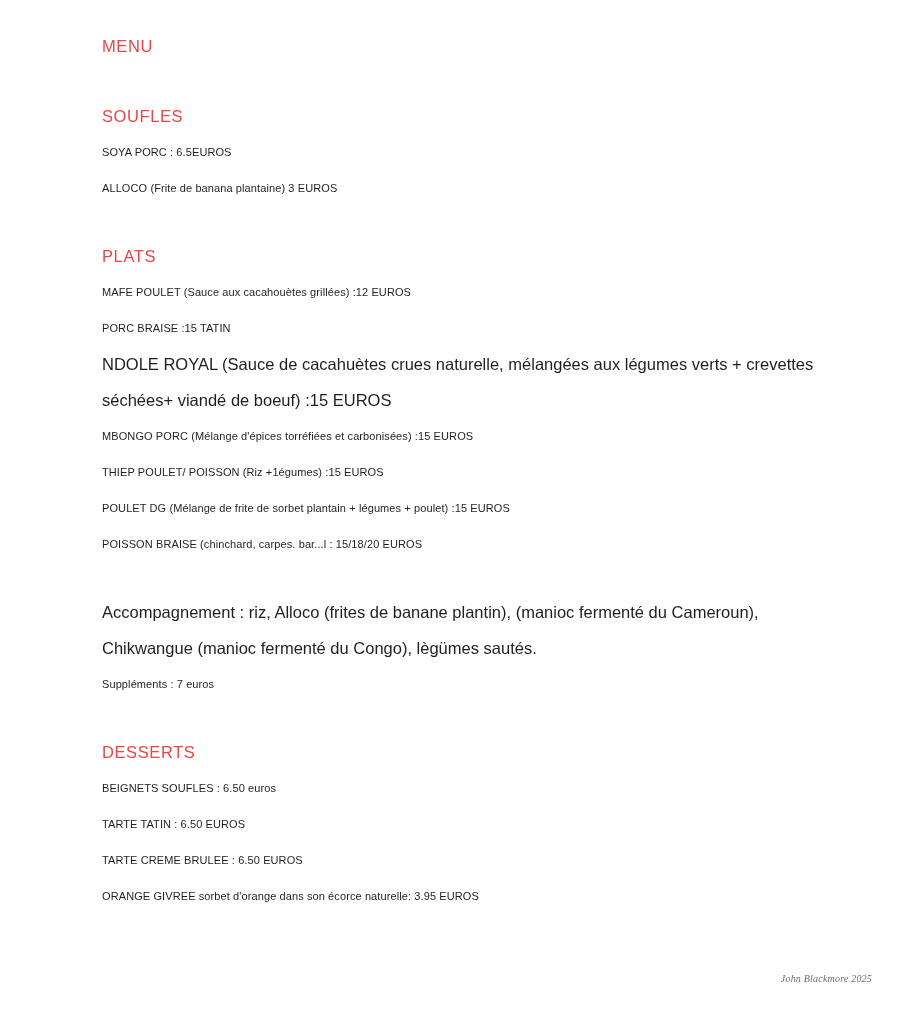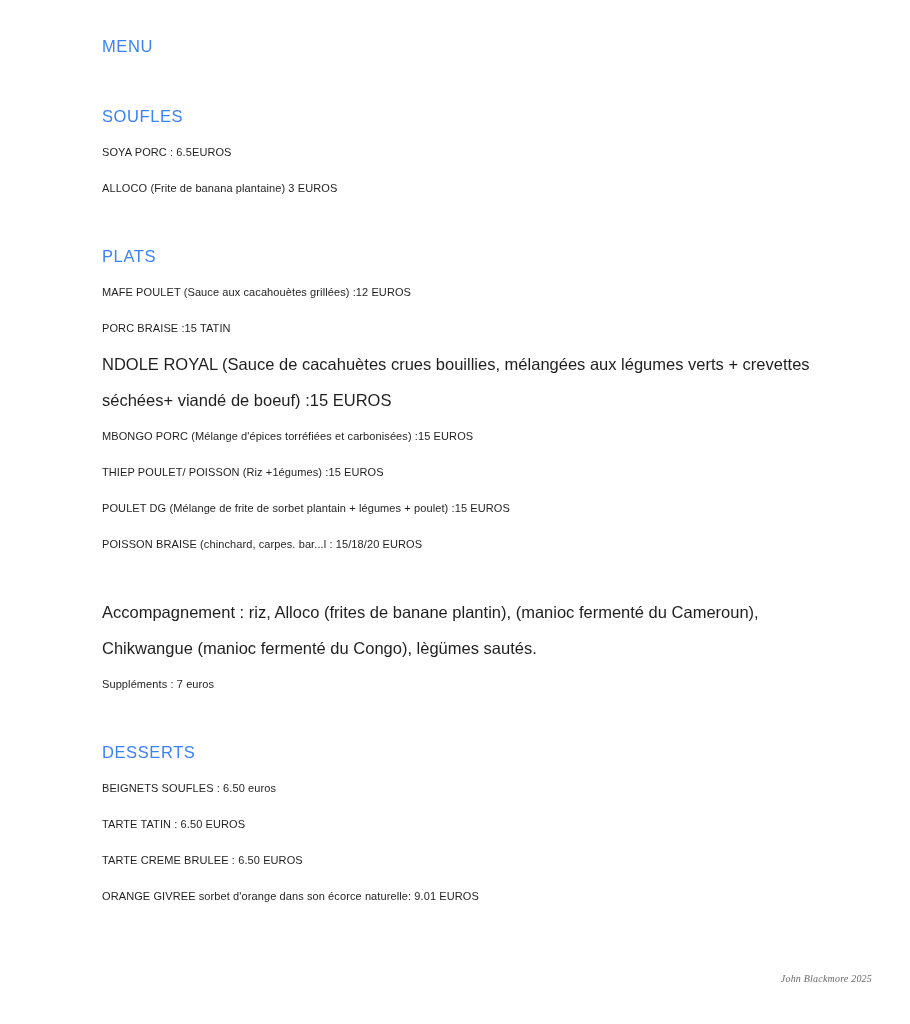--- a/index.html
+++ b/index.html
@@ -33,21 +33,21 @@
     font-size: 11px;
     line-height: 36px;
     color: #1f1f1f;
     white-space: pre-wrap;
     letter-spacing: 0.1px;
   }
   .heading {
     font-size: 16.5px;
     line-height: 36px;
     letter-spacing: 0.6px;
-    color: #3b82f6;
+    color: #ef4444;
   }
   .spacer-sm {
     height: 34px;
   }
   .spacer-md {
     height: 32px;
   }
   .wrap-line {
     font-size: 16.5px;
     line-height: 36px;
@@ -80,41 +80,41 @@
       <div class="line">SOYA PORC : 6.5EUROS</div>
       <div class="line">ALLOCO (Frite de banana plantaine) 3 EUROS</div>
     </div>
 
     <div class="spacer-md"></div>
 
     <div>
       <div class="heading">PLATS</div>
       <div class="line">MAFE POULET (Sauce aux cacahouètes grillées) :12 EUROS</div>
       <div class="line">PORC BRAISE :15 TATIN</div>
-      <div class="wrap-line">NDOLE ROYAL (Sauce de cacahuètes crues bouillies, mélangées aux légumes verts + crevettes séchées+ viandé de boeuf) :15 EUROS</div>
+      <div class="wrap-line">NDOLE ROYAL (Sauce de cacahuètes crues naturelle, mélangées aux légumes verts + crevettes séchées+ viandé de boeuf) :15 EUROS</div>
       <div class="line">MBONGO PORC (Mélange d'épices torréfiées et carbonisées) :15 EUROS</div>
       <div class="line">THIEP POULET/ POISSON (Riz +1égumes) :15 EUROS</div>
       <div class="line">POULET DG (Mélange de frite de sorbet plantain + légumes + poulet) :15 EUROS</div>
       <div class="line">POISSON BRAISE (chinchard, carpes. bar...l : 15/18/20 EUROS</div>
     </div>
 
     <div class="spacer-md"></div>
 
     <div>
       <div class="wrap-line">Accompagnement : riz, Alloco (frites de banane plantin), (manioc fermenté du Cameroun), Chikwangue (manioc fermenté du Congo), lègümes sautés.</div>
       <div class="line">Suppléments : 7 euros</div>
     </div>
 
     <div class="spacer-md"></div>
 
     <div>
       <div class="heading">DESSERTS</div>
       <div class="line">BEIGNETS SOUFLES : 6.50 euros</div>
       <div class="line">TARTE TATIN : 6.50 EUROS</div>
       <div class="line">TARTE CREME BRULEE : 6.50 EUROS</div>
-      <div class="line">ORANGE GIVREE sorbet d'orange dans son écorce naturelle: 9.01 EUROS</div>
+      <div class="line">ORANGE GIVREE sorbet d'orange dans son écorce naturelle: 3.95 EUROS</div>
     </div>
 
   </div>
 
   <div class="signature">John Blackmore 2025</div>
 
 </div>
 
 </body></html>

